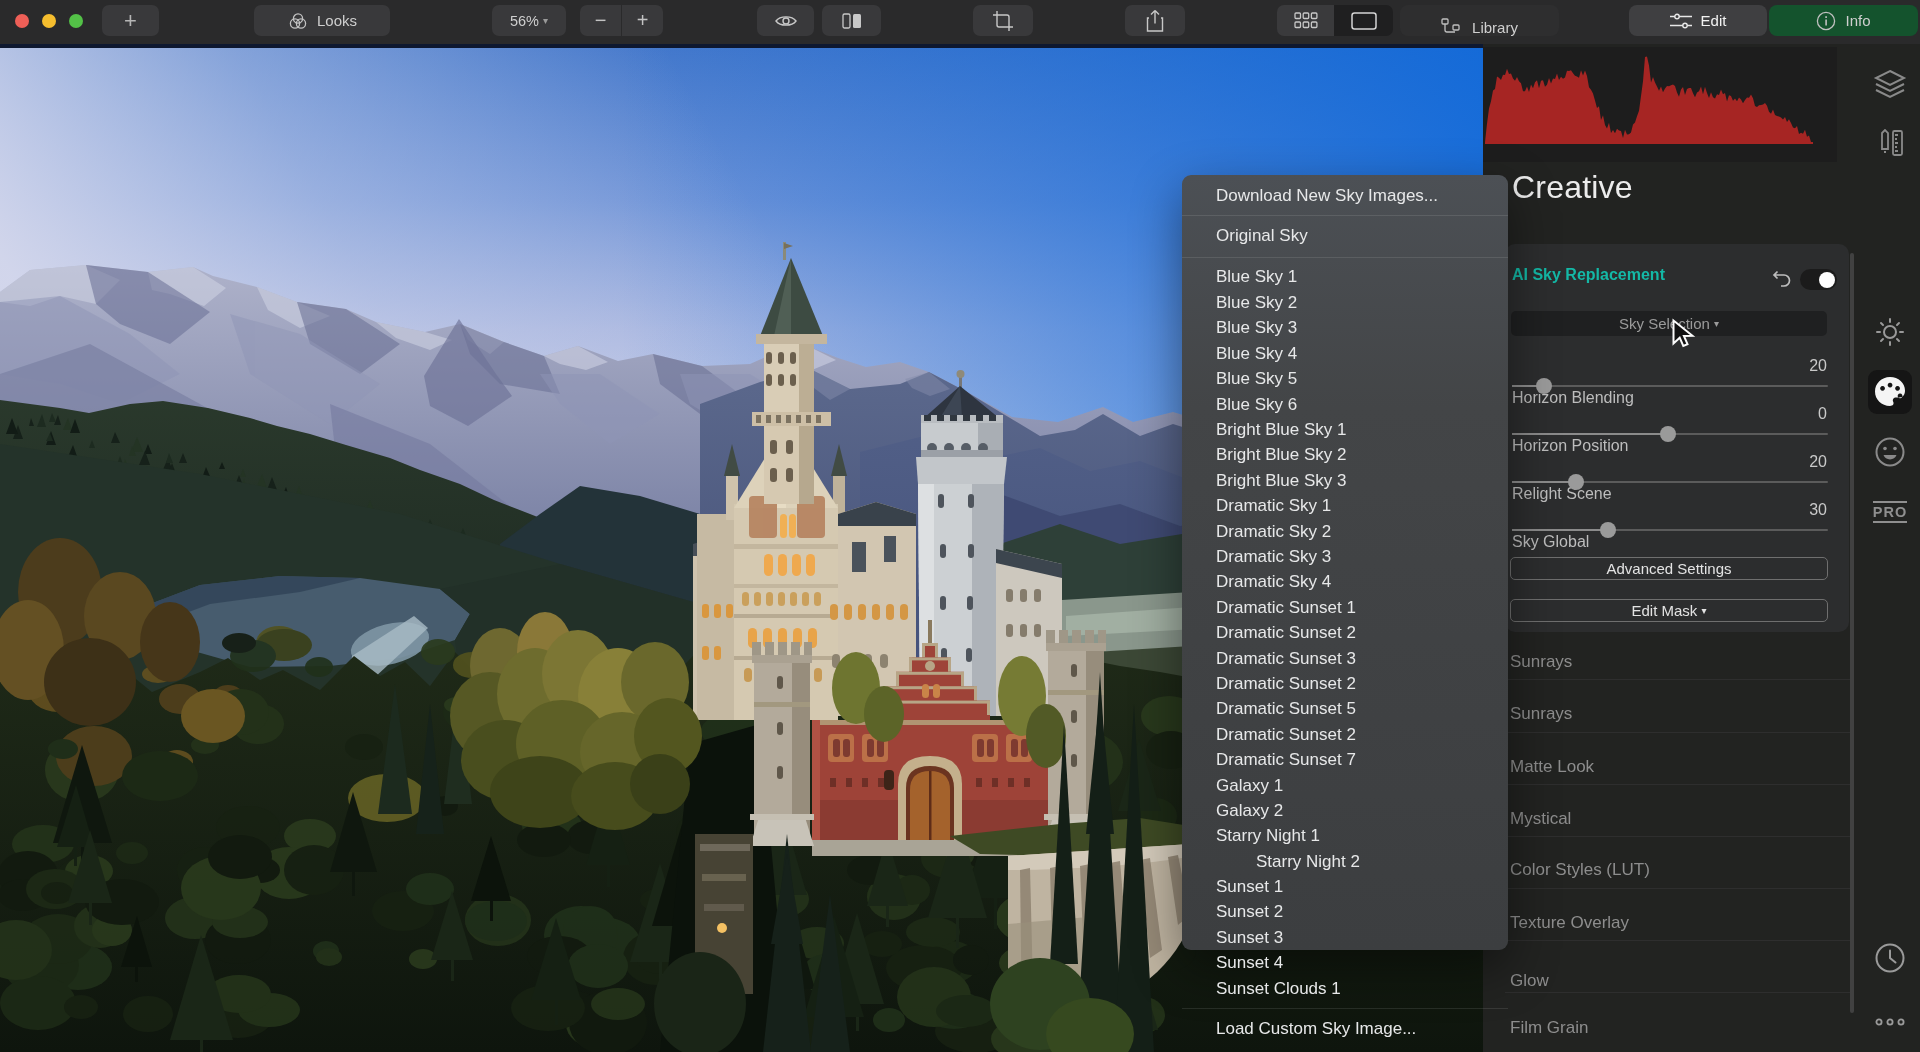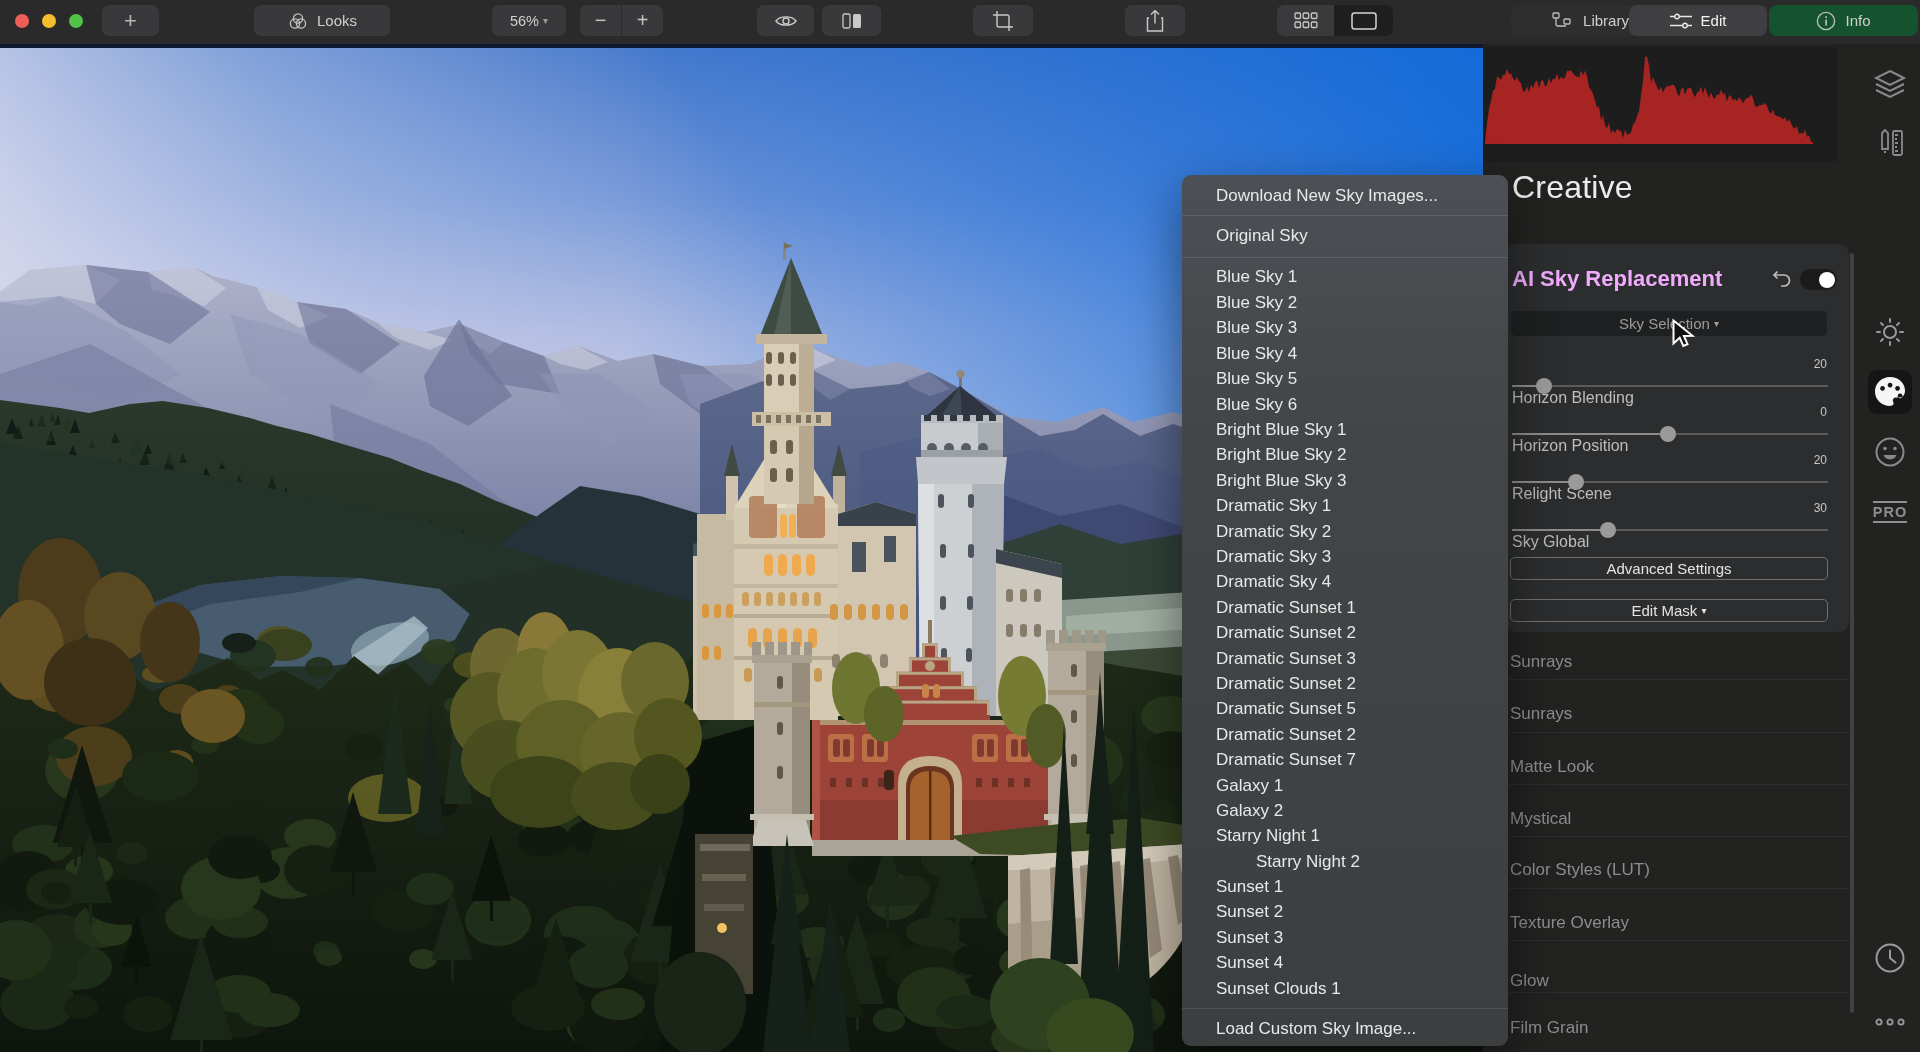--- a/index.html
+++ b/index.html
@@ -13,30 +13,30 @@
   
   #photo{position:absolute;top:44px;left:0;width:1483px;height:1008px;overflow:hidden;}
   
   #panel{position:absolute;top:44px;left:1483px;width:437px;height:1008px;background:#222321;}
   #histo{position:absolute;top:3px;left:0;width:354px;height:115px;background:#1d1d1d;}
   #creative{position:absolute;top:125px;left:29px;font-size:32px;color:#ececec;font-weight:400;letter-spacing:.2px;}
   #card{position:absolute;top:200px;left:22px;width:344px;height:388px;background:#2c2d2e;border-radius:10px;}
   .cardpad{position:relative;width:100%;height:100%;}
   #skyselbtn{position:absolute;top:67px;left:6px;width:316px;height:25px;background:#1f2021;border-radius:5px;color:#9b9b9b;font-size:15px;display:flex;align-items:center;justify-content:center;}
   .slab{position:absolute;left:7px;font-size:16px;color:#bdbdbd;margin-top:32px;}
-  .sval{position:absolute;right:22px;font-size:12px;color:#c9c9c9;}
+  .sval{position:absolute;right:22px;font-size:16px;color:#c9c9c9;}
   .strack{position:absolute;left:7px;width:316px;height:2px;background:#5b5b5b;border-radius:1px;}
   .sknob{position:absolute;width:16px;height:16px;border-radius:50%;background:#9a9a9a;margin-top:-7px;}
   .obtn{position:absolute;left:5px;width:318px;height:23px;border:1px solid #6f6f6f;border-radius:5px;color:#e3e3e3;font-size:15px;display:flex;align-items:center;justify-content:center;background:transparent;}
   .litem{position:absolute;left:27px;font-size:17px;color:#8d8d8d;}
   .lsep{position:absolute;left:22px;width:345px;height:1px;background:#2e2e2e;}
   #scrollbar{position:absolute;left:367px;top:209px;width:4px;height:760px;background:#414141;border-radius:2px;}
   .sideicon{position:absolute;left:385px;width:44px;height:44px;display:flex;align-items:center;justify-content:center;}
   
-  #menu{position:absolute;top:175px;left:1182px;width:326px;height:871px;border-radius:9px;
+  #menu{position:absolute;top:175px;left:1182px;width:326px;height:775px;border-radius:9px;
         background:linear-gradient(180deg,#4c5055 0%,#434547 30%,#3c3e40 100%);box-shadow:0 18px 50px rgba(0,0,0,.45);}
   .mi{position:absolute;left:34px;font-size:17px;color:#e7e8e9;white-space:nowrap;transform:translateY(-50%);}
   .msep{position:absolute;left:0px;width:326px;height:1px;background:rgba(255,255,255,0.10);}
 </style>
 </head>
 <body>
 <div id="stage">
 
   <div id="photo"><svg width="1483" height="1008" viewBox="0 0 1483 1008">
 <defs>
@@ -867,21 +867,21 @@
             <rect x="9.2" y="10" width="5.5" height="5.5" rx="1"></rect>
             <rect x="17.4" y="10" width="5.5" height="5.5" rx="1"></rect>
           </svg>
       </div>
       <div style="width:59px;background:#1f1f20;display:flex;align-items:center;justify-content:center;">
         <svg width="26" height="18" viewBox="0 0 26 18">
             <rect x="1" y="1" width="24" height="16" rx="2.5" fill="none" stroke="#d5d5d5" stroke-width="1.5"></rect>
           </svg>
       </div>
     </div>
-    <div class="btn" style="left:1511px;width:159px;background:#2e2e2f;border-radius:8px;">
+    <div class="btn" style="left:1400px;width:159px;background:#2e2e2f;border-radius:8px;align-items:flex-end;">
       <svg width="22" height="18" viewBox="0 0 22 18" fill="none" stroke="#c0c0c0" stroke-width="1.3" style="margin-right:9px">
           <rect x="1" y="1" width="6" height="5" rx="1"></rect>
           <rect x="12" y="7" width="6" height="5" rx="1"></rect>
           <path d="M4 6 v6 a2 2 0 0 0 2 2 h8"></path>
         </svg>
       Library</div>
     <div class="btn" style="left:1629px;width:138px;background:#3f3f41;border-radius:8px;color:#f2f2f2;font-weight:500;">
       <svg width="22" height="16" viewBox="0 0 22 16" fill="none" stroke="#e8e8e8" stroke-width="1.4" style="margin-right:9px">
           <path d="M0 3.5 h5 M9 3.5 h13 M0 12.5 h13 M17 12.5 h5"></path>
           <circle cx="7" cy="3.5" r="2.2"></circle>
@@ -900,21 +900,21 @@
   <div id="panel">
     <div id="histo">
         <svg width="354" height="118" viewBox="0 0 354 118" style="position:absolute;top:0;left:0;">
           <polygon points="2,97 2,95.0 4,76.8 6,61.6 8,54.2 10,43.4 12,41.9 14,29.6 16,30.7 18,33.1 20,27.8 22,28.0 24,21.8 26,27.0 28,26.5 30,31.4 32,33.7 34,30.1 36,34.2 38,36.3 40,44.2 42,44.2 44,39.6 46,45.0 48,37.4 50,41.2 52,35.3 54,33.3 56,41.2 58,33.8 60,33.2 62,39.8 64,37.7 66,30.9 68,36.6 70,31.4 72,32.0 74,26.4 76,33.0 78,29.7 80,31.7 82,30.4 84,23.8 86,23.9 88,23.3 90,26.3 92,28.7 94,29.4 96,30.8 98,23.2 100,28.4 102,23.4 104,29.1 106,40.2 108,42.8 110,46.5 112,53.5 114,61.0 116,59.2 118,73.1 120,68.2 122,78.0 124,81.4 126,75.7 128,85.9 130,82.9 132,86.3 134,81.8 136,83.5 138,84.1 140,91.1 142,82.7 144,87.6 146,87.3 148,85.4 150,77.4 152,75.5 154,69.2 156,63.8 158,49.1 160,34.2 162,10.0 164,9.6 166,18.4 168,35.5 170,29.9 172,35.4 174,39.4 176,43.8 178,39.4 180,45.2 182,41.5 184,39.1 186,39.3 188,38.3 190,37.6 192,39.1 194,45.6 196,49.8 198,42.6 200,40.1 202,48.0 204,42.0 206,40.9 208,40.9 210,46.2 212,50.3 214,45.6 216,44.2 218,39.6 220,47.2 222,39.8 224,45.9 226,50.9 228,45.3 230,50.3 232,51.5 234,47.3 236,47.9 238,42.6 240,47.3 242,46.0 244,54.4 246,48.2 248,49.0 250,53.7 252,51.5 254,54.3 256,50.5 258,52.4 260,56.3 262,53.0 264,50.4 266,50.8 268,47.5 270,51.3 272,58.9 274,60.1 276,58.3 278,58.0 280,57.4 282,55.9 284,58.7 286,64.8 288,66.7 290,62.6 292,67.9 294,69.0 296,69.4 298,70.4 300,72.6 302,70.1 304,75.0 306,72.3 308,75.9 310,80.4 312,81.2 314,78.9 316,87.1 318,85.8 320,86.8 322,82.8 324,89.8 326,88.5 328,95.0 330,95.0 330,97" fill="#a62523"></polygon>
         </svg>
       </div>
     <div id="creative">Creative</div>
 
     <div id="card">
         <div class="cardpad">
-      <div style="position:absolute;top:22px;left:7px;font-size:22px;font-weight:bold;color:#f0abfc;">AI Sky Replacement</div>
+      <div style="position:absolute;top:22px;left:7px;font-size:16px;font-weight:bold;color:#14b8a6;">AI Sky Replacement</div>
       <svg style="position:absolute;top:24px;left:266px;" width="22" height="20" viewBox="0 0 22 20" fill="none" stroke="#bdbdbd" stroke-width="1.7">
             <path d="M6.5 3.5 L3 7 l3.5 3.5 M3 7 h10 a5.5 5.5 0 0 1 0 11 h-3"></path>
           </svg>
       <div style="position:absolute;top:25px;left:295px;width:37px;height:21px;border-radius:11px;background:#1b1b1b;">
         <div style="position:absolute;top:2.5px;right:2.5px;width:16px;height:16px;border-radius:50%;background:#fdfdfd;"></div>
       </div>
       <div id="skyselbtn">Sky Selection&nbsp;<span style="font-size:10px;">▾</span></div>
 
       <div class="slab" style="top:113px;">Horizon Blending</div>
           <div class="sval" style="top:113px;">20</div>

